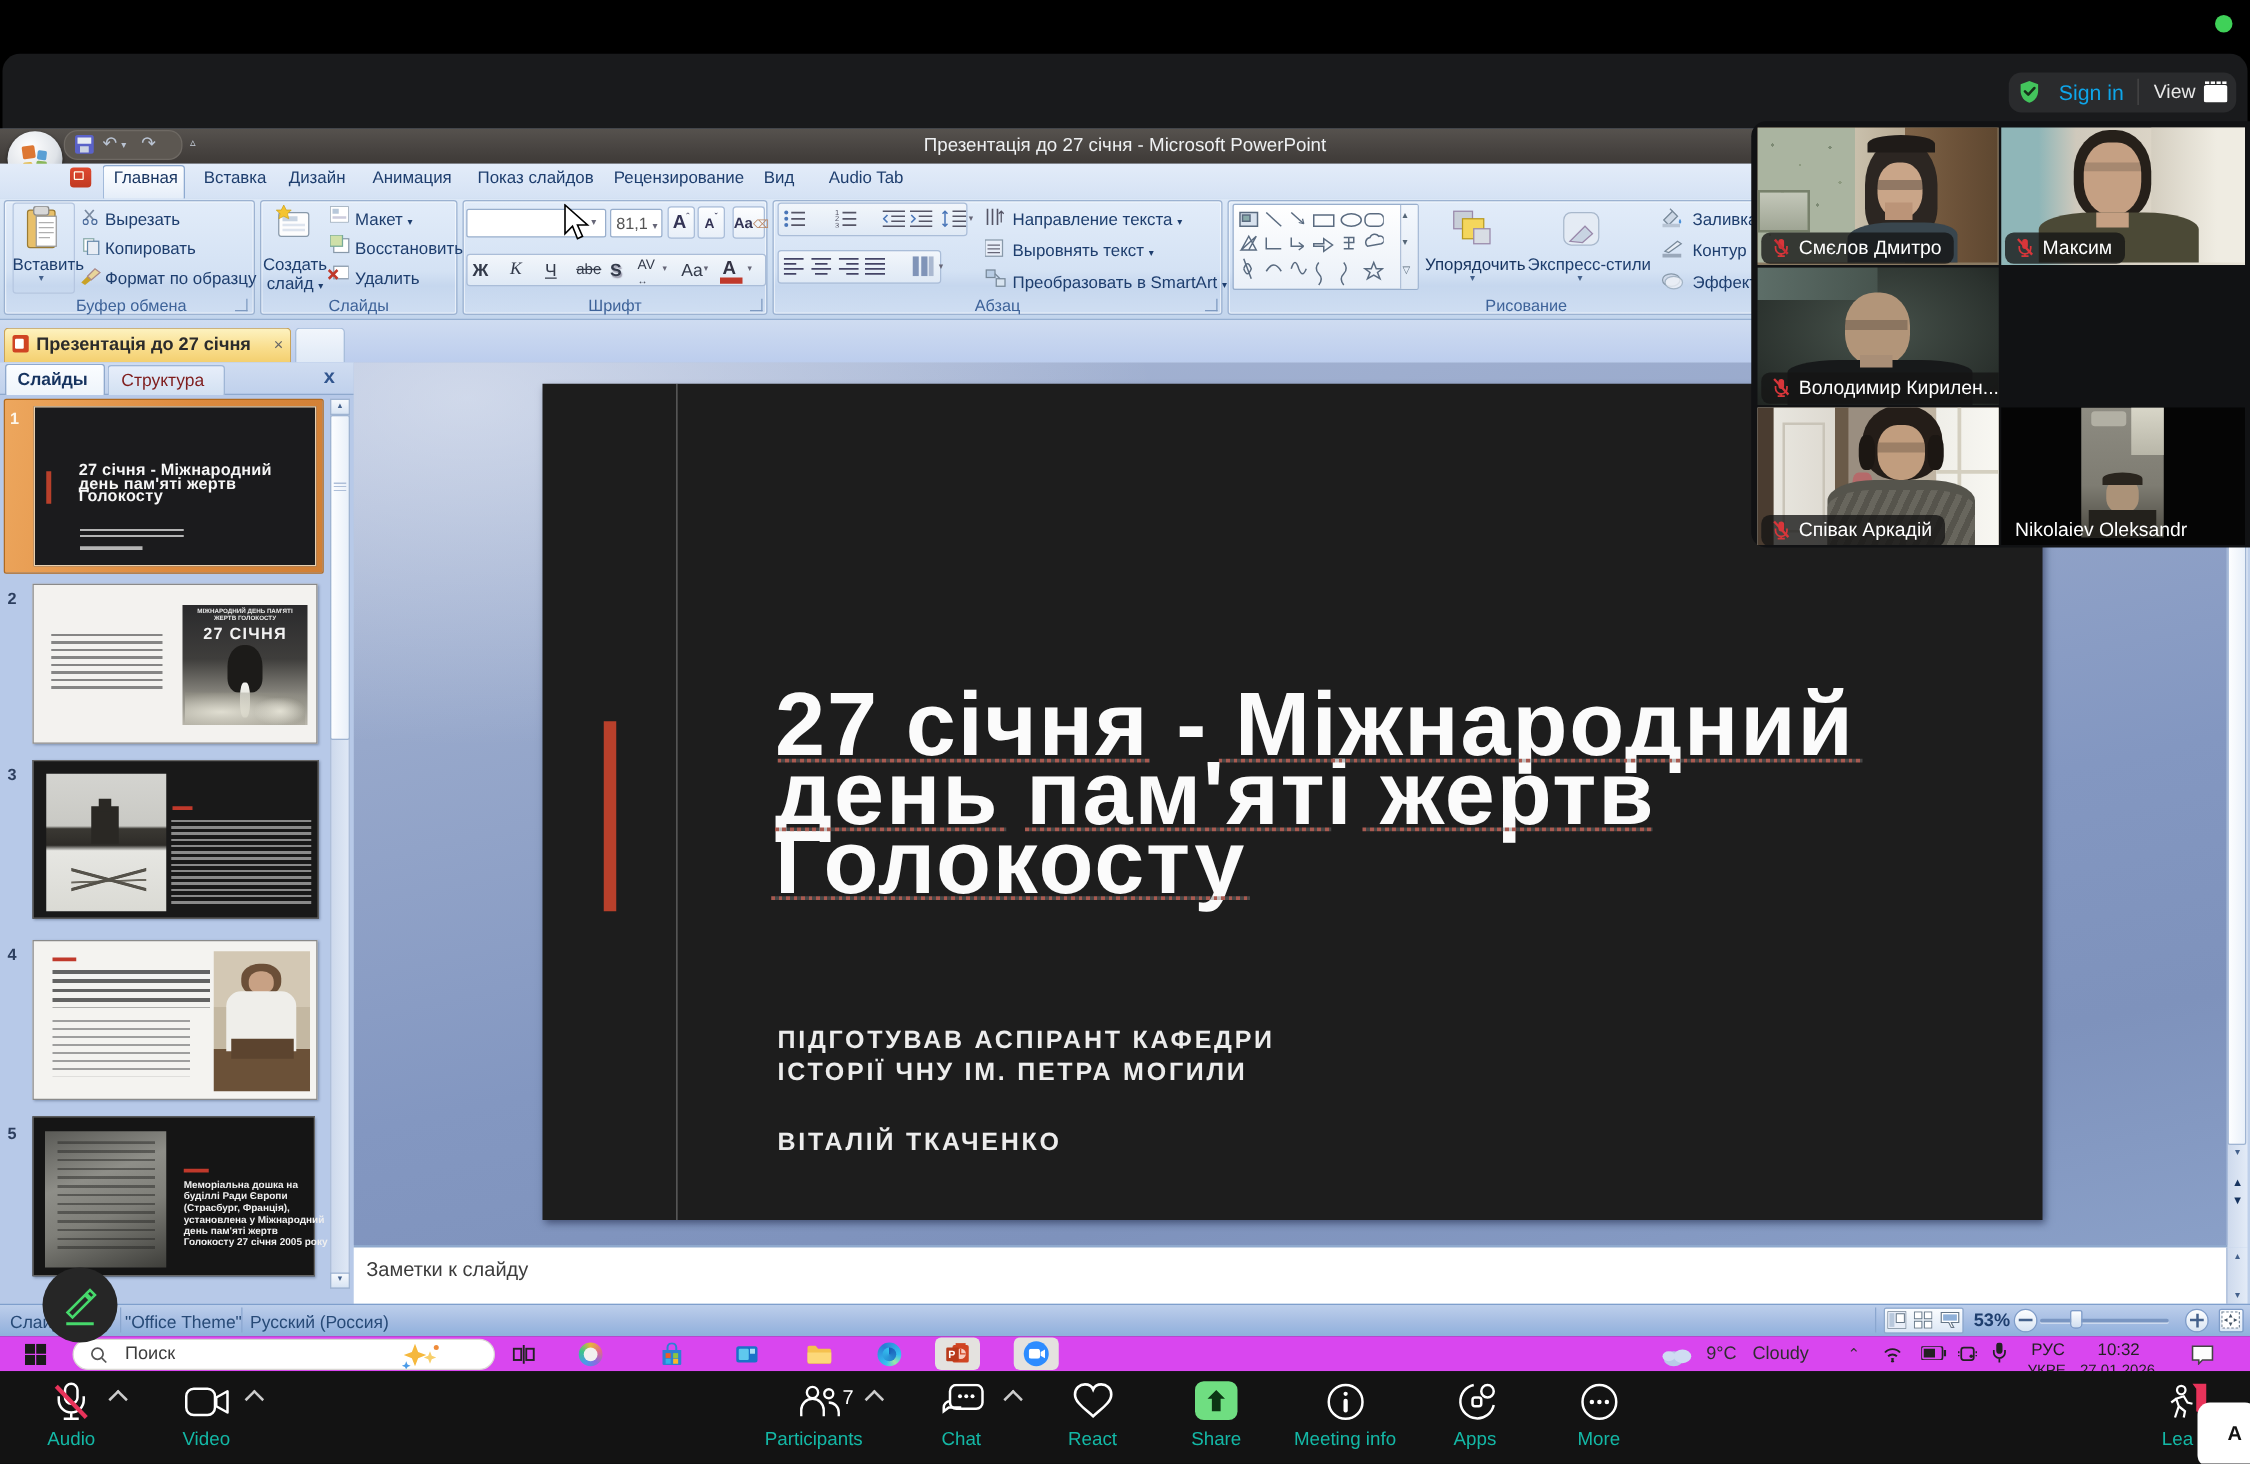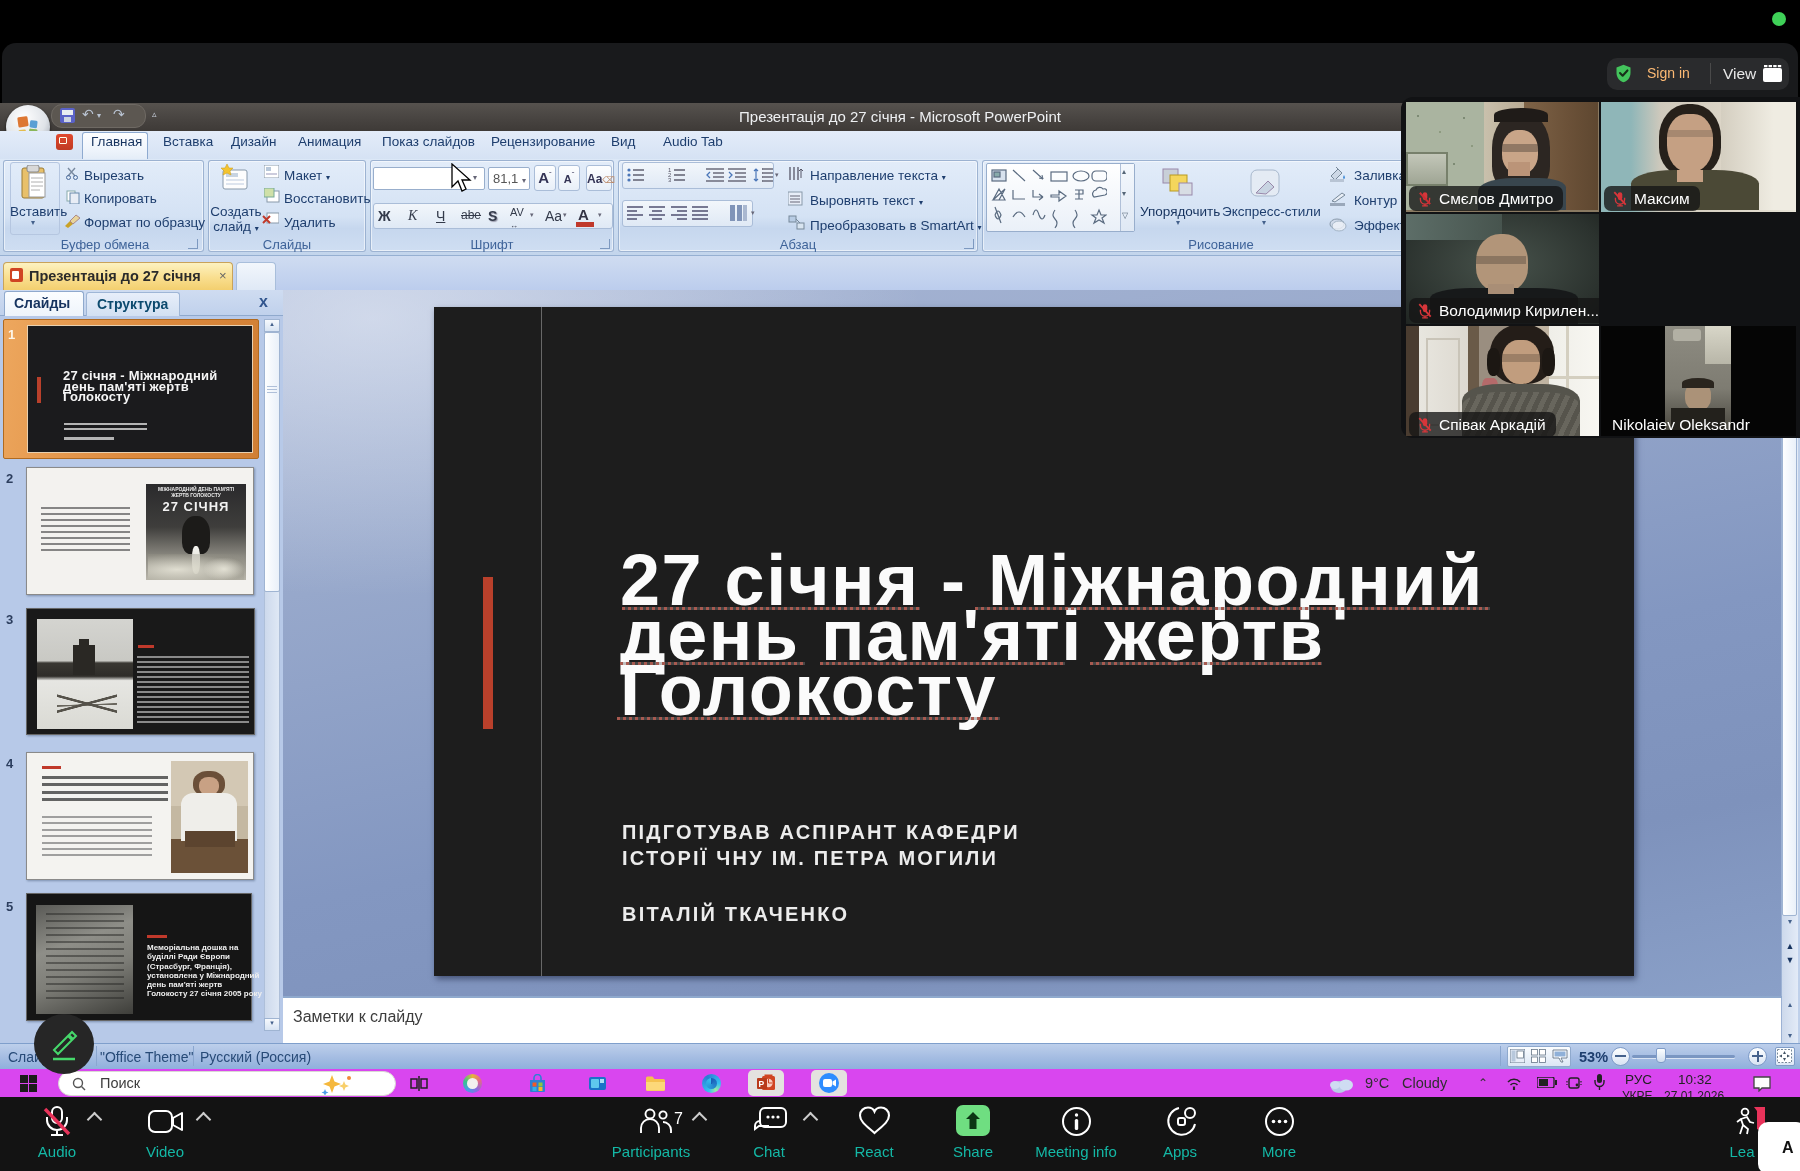--- a/index.html
+++ b/index.html
@@ -24,21 +24,21 @@
 
 <div class="abs" style="left:2px;top:43px;width:1796px;height:60px;background:#191a1c;border-radius:14px 14px 0 0;"></div>
 
 <div class="abs" style="left:1772px;top:12px;width:14px;height:14px;border-radius:50%;background:#3fd158;"></div>
 
 <div class="abs" style="left:1607px;top:58px;width:182px;height:32px;background:#2a2b2d;border-radius:10px;"></div>
 <svg class="abs" style="left:1613px;top:63px;" width="21" height="21" viewBox="0 0 24 24">
     <path d="M12 2 L20 5 V11 C20 16.5 16.6 20.6 12 22 C7.4 20.6 4 16.5 4 11 V5 Z" fill="#43c45c"></path>
     <path d="M8 11.5 L11 14.5 L16.5 8.5" stroke="#173019" stroke-width="2.4" fill="none" stroke-linecap="round" stroke-linejoin="round"></path>
   </svg>
-<div class="abs" style="left:1647px;top:65px;width:54px;height:20px;color:#fdba74;font-size:14px;">Sign in</div>
+<div class="abs" style="left:1647px;top:65px;width:54px;height:20px;color:#0ea5e9;font-size:17px;">Sign in</div>
 <div class="abs" style="left:1710px;top:63px;width:1px;height:21px;background:#4a4a4a;"></div>
 <div class="abs" style="left:1723px;top:65px;width:40px;height:20px;color:#e8e8e8;font-size:15.5px;">View</div>
 <svg class="abs" style="left:1763px;top:65px;" width="19" height="17" viewBox="0 0 19 17">
     <rect x="0" y="3" width="19" height="14" rx="2" fill="#fff"></rect>
     <rect x="1" y="0" width="3.4" height="2.2" fill="#fff"></rect>
     <rect x="5.6" y="0" width="3.4" height="2.2" fill="#fff"></rect>
     <rect x="10.2" y="0" width="3.4" height="2.2" fill="#fff"></rect>
     <rect x="14.8" y="0" width="3.4" height="2.2" fill="#fff"></rect>
   </svg>
 
@@ -367,21 +367,21 @@
   <div class="abs" style="left:29px;top:165px;color:#2b2b2b;font-size:14.5px;font-weight:bold;">Презентація до 27 січня</div>
   <div class="abs" style="left:219px;top:165px;color:#666;font-size:13px;">×</div>
   <div class="abs" style="left:236px;top:159px;width:40px;height:28px;background:linear-gradient(#f2f6fc,#dfe9f6);border:1px solid #a8bedb;border-bottom:none;border-radius:4px 4px 0 0;"></div>
 
   <div class="abs" id="leftpane" style="left:0;top:187px;width:283px;height:753px;background:#b7c9e8;">
 
     <div class="abs" style="left:0;top:0;width:283px;height:26px;background:linear-gradient(#cfdcf1,#c0d1ec);border-bottom:1px solid #8fa9cd;"></div>
     <div class="abs" style="left:4px;top:1px;width:80px;height:25px;background:linear-gradient(#fbfdff,#eef4fb);border:1px solid #8fa9cd;border-bottom:none;border-radius:3px 3px 0 0;"></div>
     <div class="abs" style="left:14px;top:5px;color:#16335f;font-size:14px;font-weight:bold;">Слайды</div>
     <div class="abs" style="left:86px;top:2px;width:94px;height:24px;background:linear-gradient(#e7eefa,#d2e0f2);border:1px solid #9fb6d6;border-bottom:none;border-radius:3px 3px 0 0;"></div>
-    <div class="abs" style="left:97px;top:6px;color:#0c4a6e;font-size:14px;font-weight:bold;">Структура</div>
+    <div class="abs" style="left:97px;top:6px;color:#7f1d1d;font-size:14px;">Структура</div>
     <div class="abs" style="left:259px;top:3px;color:#31558e;font-size:16px;font-weight:bold;">x</div>
 
     <div class="abs" id="thumbs" style="left:0;top:26px;width:283px;height:727px;overflow:hidden;">
 
       <div class="abs" style="left:3px;top:3px;width:256px;height:140px;background:linear-gradient(100deg,#eda75e,#dd8a3e 55%,#d07f35);border:1px solid #b06a20;border-radius:2px;"></div>
       <div class="abs" style="left:8px;top:11px;color:#fdf6ea;font-size:13px;font-weight:bold;">1</div>
       <div class="abs" style="left:27px;top:9px;width:226px;height:128px;background:#1b1b1d;border:1px solid #e8d0b0;">
         <div class="abs" style="left:9px;top:51px;width:4px;height:26px;background:#b9402b;"></div>
         <div class="abs" style="left:35px;top:45px;color:#f6f6f6;font-weight:bold;font-size:13px;line-height:10.5px;letter-spacing:.2px;white-space:nowrap;">27 січня - Міжнародний<br>день пам'яті жертв<br>Голокосту</div>
         <div class="abs" style="left:36px;top:97px;width:83px;height:8px;background:repeating-linear-gradient(#cfcfcf 0 2px,transparent 2px 5px);opacity:.85;"></div>

